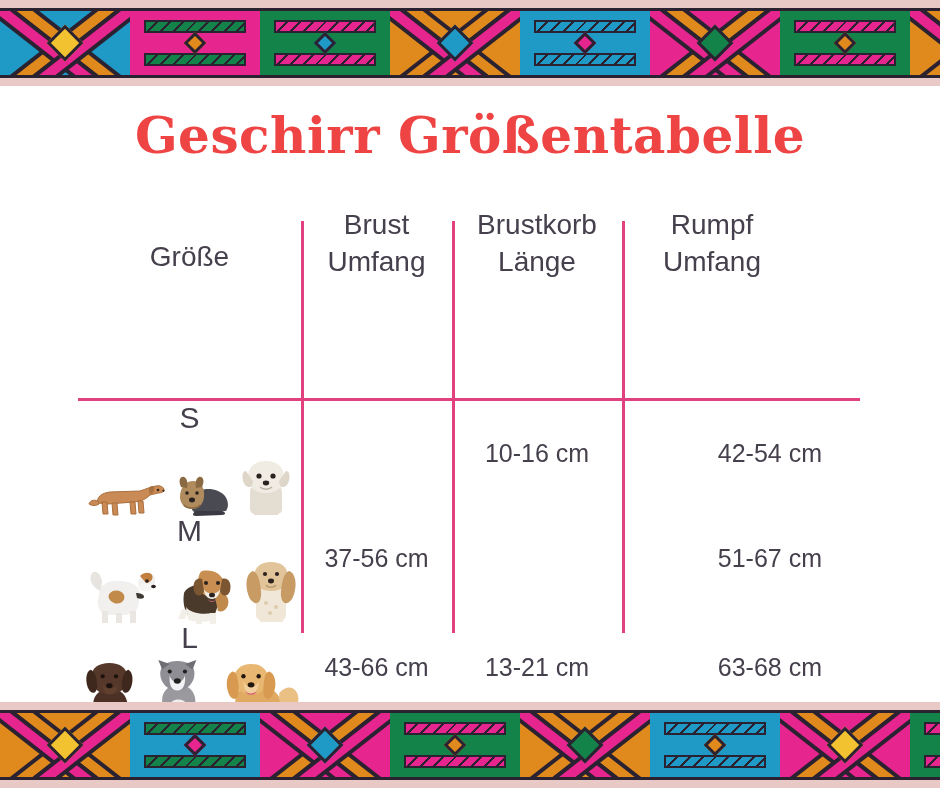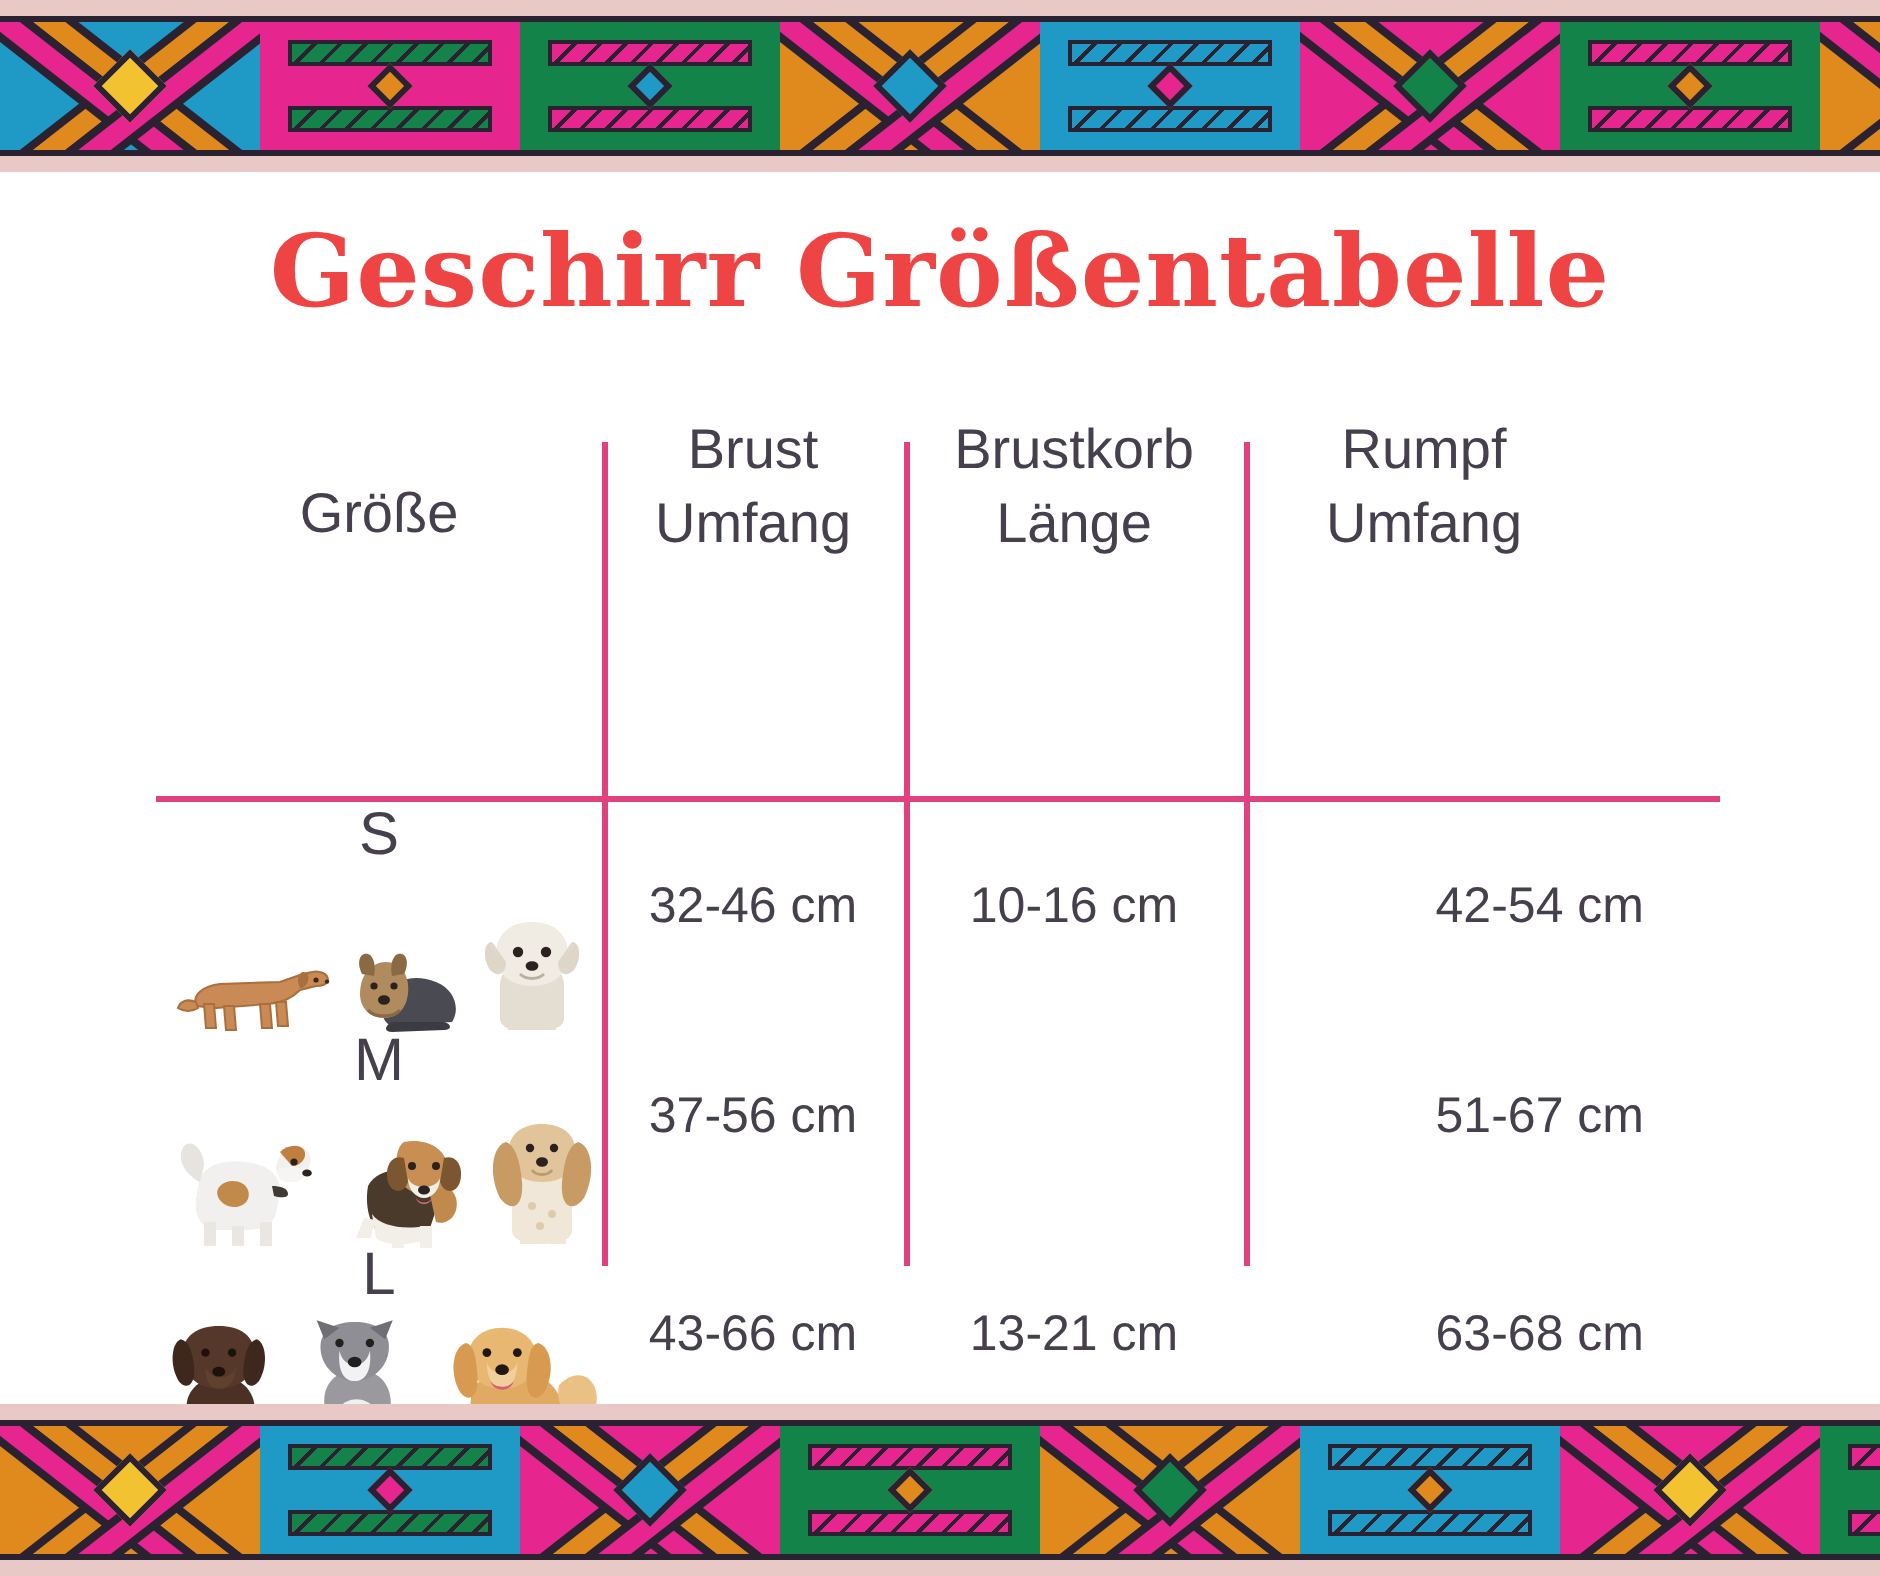--- a/index.html
+++ b/index.html
@@ -369,21 +369,20 @@
               <path d="M8 12 C4 12 3 20 7 26 C11 30 15 28 15 22 Z" fill="#ded7c9"></path>
               <path d="M48 12 C52 12 53 20 49 26 C45 30 41 28 41 22 Z" fill="#ded7c9"></path>
               <circle cx="21" cy="17" r="2.6" fill="#2b2220"></circle>
               <circle cx="35" cy="17" r="2.6" fill="#2b2220"></circle>
               <ellipse cx="28" cy="24" rx="3.2" ry="2.4" fill="#2b2220"></ellipse>
               <path d="M22 28 C25 31 31 31 34 28" stroke="#b9b1a1" fill="none" stroke-width="1.4"></path>
               <path d="M16 50 l0 6 h7 l0 -6 z M33 50 l0 6 h7 l0 -6 z" fill="#e3ddd2"></path>
             </svg>
           </div>
         </div>
-        <div class="val c1">32-46 cm</div>
         <div class="val c2">10-16 cm</div>
         <div class="val c3">42-54 cm</div>
       </div>
 
       <div class="row r-m">
         <div class="size-cell">
           <div class="size-letter">M</div>
           <div class="dogs">
             <svg class="dog" width="78" height="62" viewBox="0 0 78 62">
               <path d="M20 26 C24 18 36 16 48 19 C56 21 60 26 60 32 L58 44 C56 50 50 52 42 52 L26 52 C20 50 17 44 18 36 Z" fill="#f2f0ee"></path>

